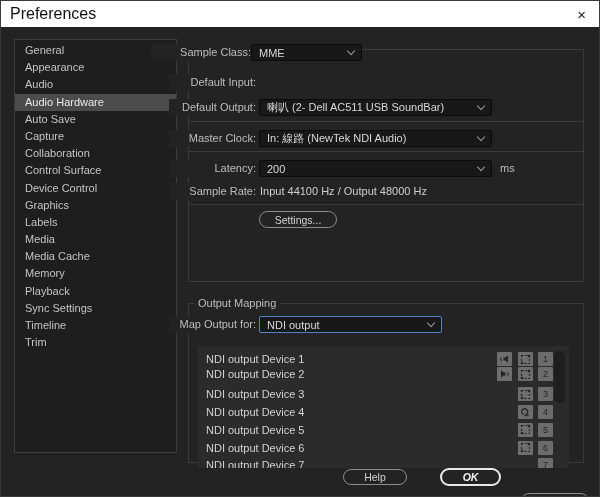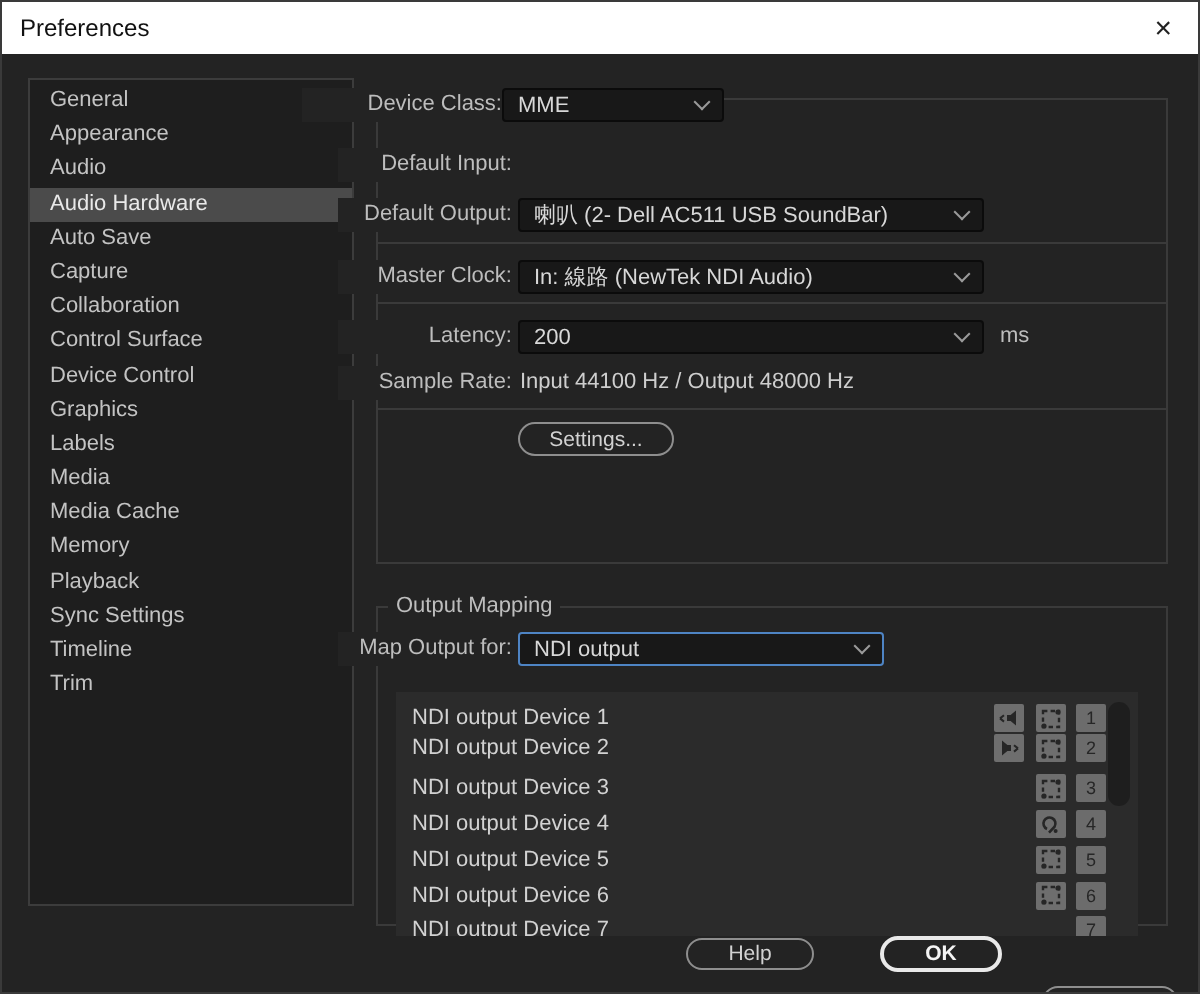--- a/index.html
+++ b/index.html
@@ -5,21 +5,21 @@
   * { margin:0; padding:0; box-sizing:border-box; }
   html,body { width:600px; height:497px; background:#161616; }
   body { font-family:"Liberation Sans", sans-serif; font-size:11px; -webkit-font-smoothing:antialiased; }
 
   .window { position:absolute; left:0; top:0; width:600px; height:497px;
             background:#232323; border:1px solid #3a3a3a; overflow:hidden; }
 
   
   .titlebar { position:absolute; left:0; top:0; width:100%; height:26px; background:#ffffff;
               display:flex; align-items:center; justify-content:space-between; padding:0 9px; }
-  .titlebar .title { color:#111; font-size:12px; }
+  .titlebar .title { color:#111; font-size:16px; }
   .titlebar .close { color:#222; font-size:15px; line-height:15px; cursor:default; padding:0 4px; }
 
   
   .sidebar { position:absolute; left:13px; top:38px; width:163px; height:414px;
              background:#1e1e1e; border:1px solid #3c3c3c; padding-top:2px; }
   .side-item { height:17.2px; line-height:17.2px; padding-left:10px; color:#c3c3c3; cursor:default; }
   .side-item.selected { background:#4b4b4b; color:#e9e9e9; }
 
   
   .groupbox { position:absolute; border:1px solid #3a3a3a; background:transparent; }
@@ -82,21 +82,21 @@
       <div class="side-item">Media Cache</div>
       <div class="side-item">Memory</div>
       <div class="side-item">Playback</div>
       <div class="side-item">Sync Settings</div>
       <div class="side-item">Timeline</div>
       <div class="side-item">Trim</div>
     </div>
 
   <div class="groupbox g1"></div>
 
-  <span class="lbl" style="top:43px; left:150px; width:100px;">Device Class:</span>
+  <span class="lbl" style="top:43px; left:150px; width:100px;">Sample Class:</span>
   <div class="dd" style="left:250px; top:43px; width:111px;">
     <span class="val">MME</span>
     <span class="chev"></span>
   </div>
 
   <span class="lbl" style="top:73px;">Default Input:</span>
 
   <span class="lbl" style="top:98px;">Default Output:</span>
   <div class="dd" style="left:258px; top:98px; width:233px;gap:16px;">
     <span class="val">喇叭 (2- Dell AC511 USB SoundBar)</span>
@@ -215,16 +215,16 @@
         <span class="chan-badge" style="left: 340px; top: 2px;">6</span>
       </div>
       <div class="list-row" style="top: 110.2px;">
         <span class="dev-name">NDI output Device 7</span>
         <span class="chan-badge" style="left: 340px; top: 2px;">7</span>
       </div>
     </div>
   <div class="vthumb"></div>
 
   <div class="pill" style="left:342px; top:468px; width:64px; height:16px;">Help</div>
-  <div class="pill primary" style="left:439px; top:467px; width:61px; height:18px;">OK</div>
+  <div class="pill primary" style="left:439px; top:467px; width:61px; height:18px;font-style:italic;">OK</div>
   <div class="pill" style="left:520px; top:492px; width:68px; height:16px;">Cancel</div>
 
 </div>
 
 </body></html>

